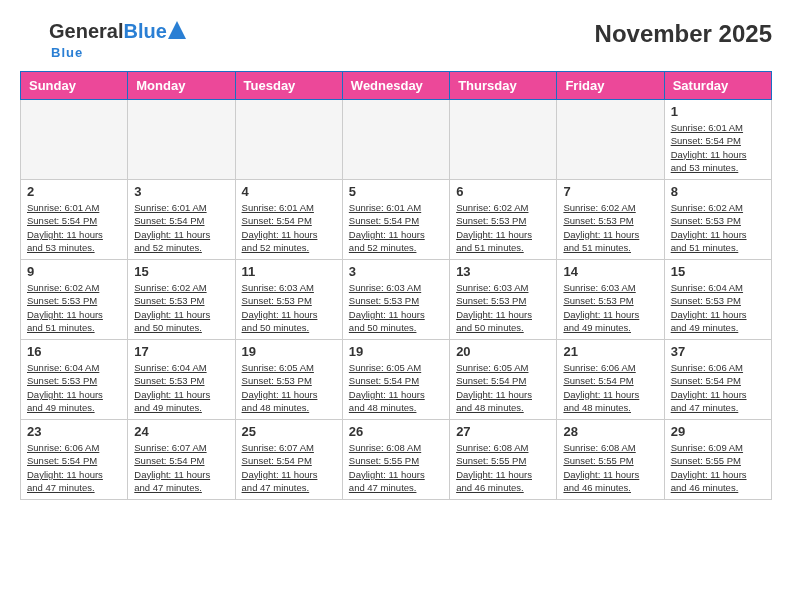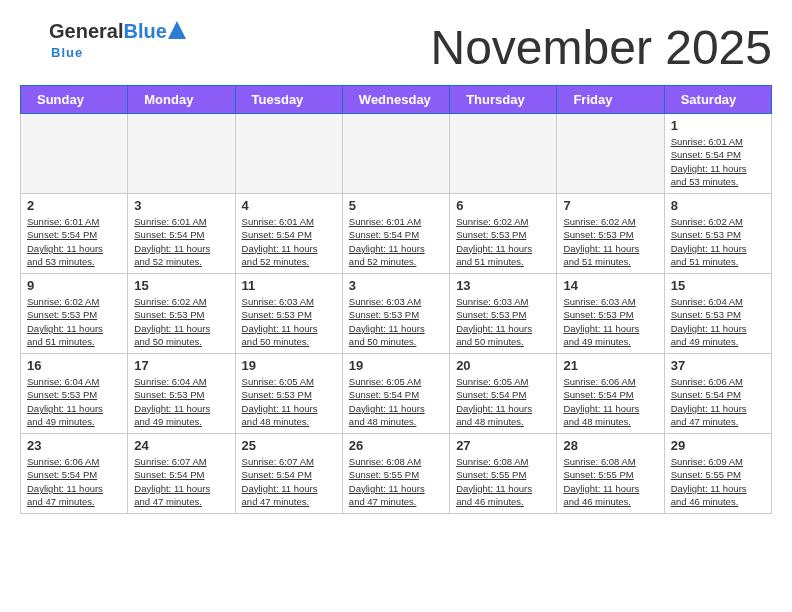--- a/index.html
+++ b/index.html
@@ -13,39 +13,39 @@
     .header {
       display: flex;
       justify-content: space-between;
       align-items: flex-start;
       margin-bottom: 10px;
     }
     .title-block {
       text-align: right;
     }
     .month-title {
-      font-size: 48px;
-      font-weight: normal;
+      font-size: 24px;
+      font-weight: bold;
       color: #333;
       text-align: right;
     }
     .location {
       font-size: 16px;
       color: #555;
     }
     .calendar {
       width: 100%;
       border-collapse: collapse;
       border: 1px solid #ccc;
     }
     .calendar th {
-      background-color: #8b5cf6;
+      background-color: #ec4899;
       color: white;
       text-align: left;
-      padding: 6px 16px;
+      padding: 6px 8px;
       font-size: 13px;
       border: 1px solid #1a6fc4;
     }
     .calendar td {
       vertical-align: top;
       border: 1px solid #ccc;
       padding: 4px 6px;
       width: calc(100% / 7);
       height: 80px;
       background: #fff;

